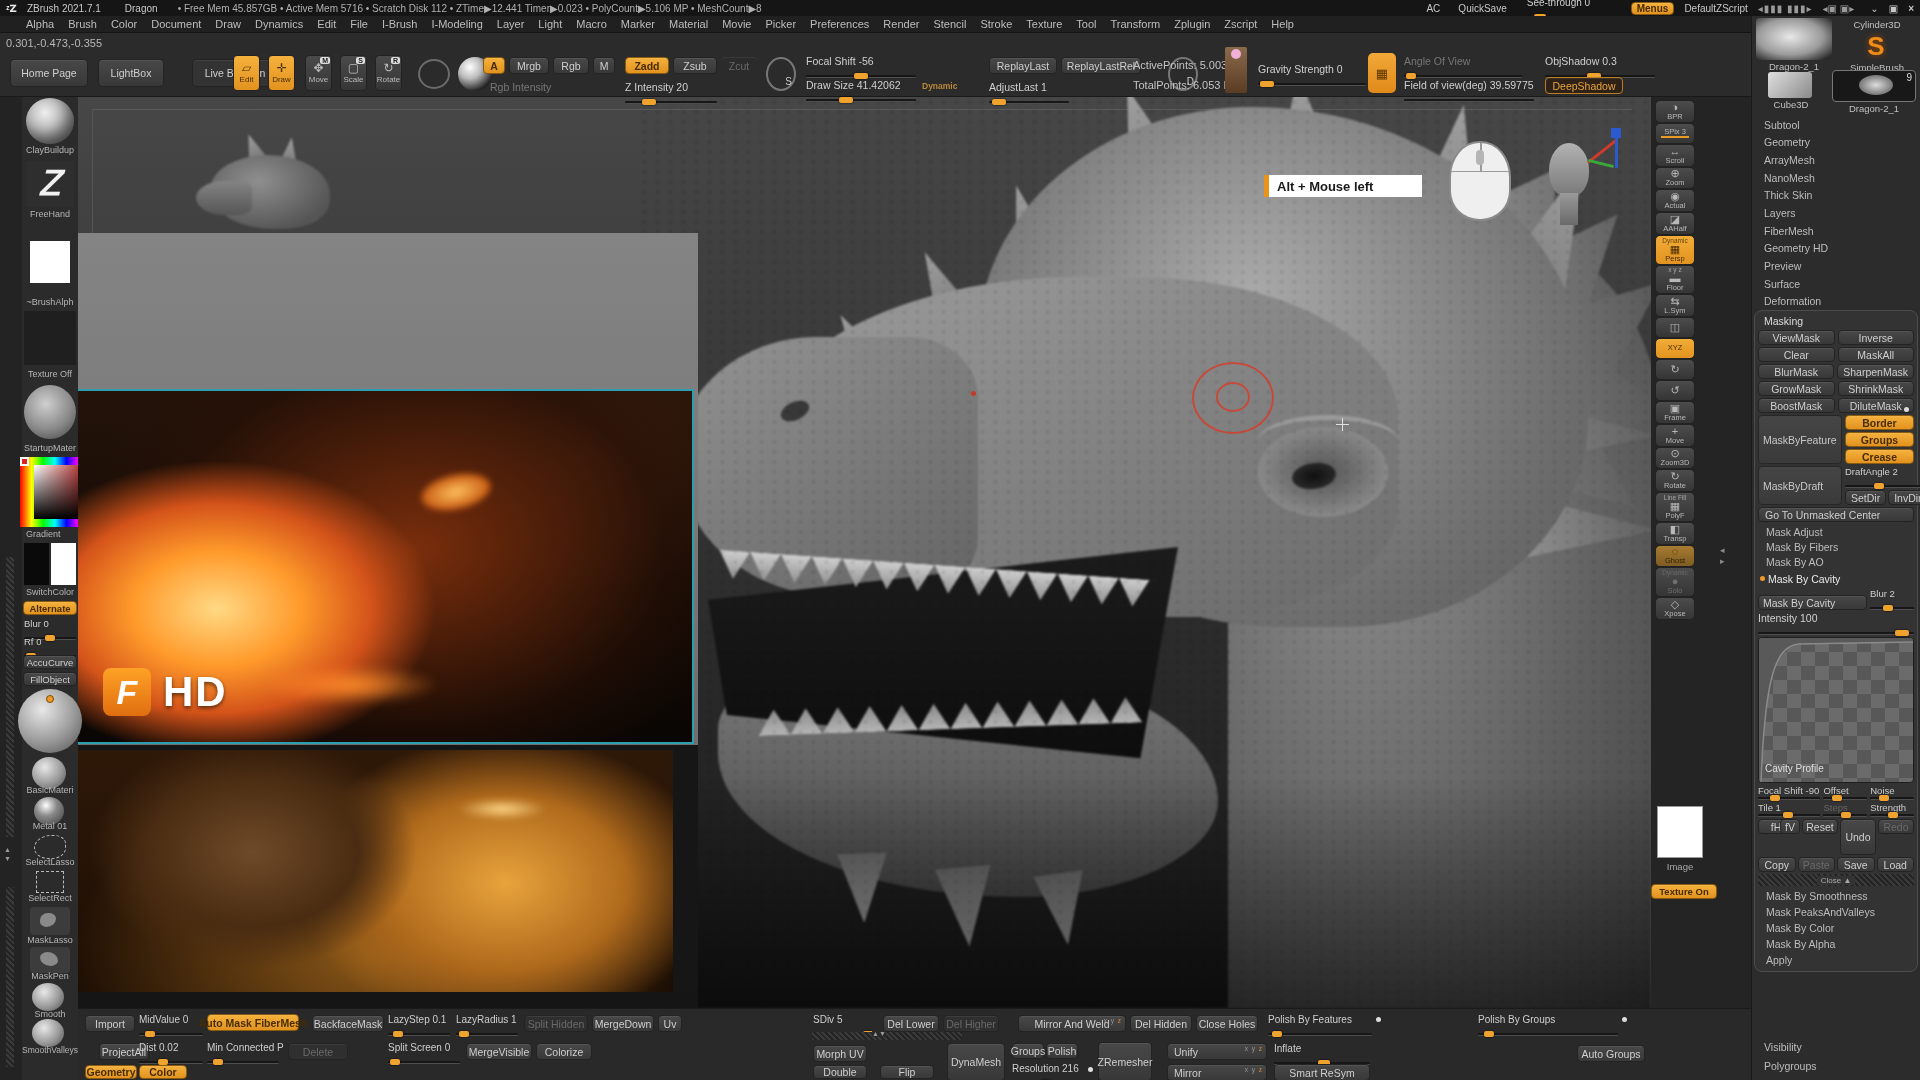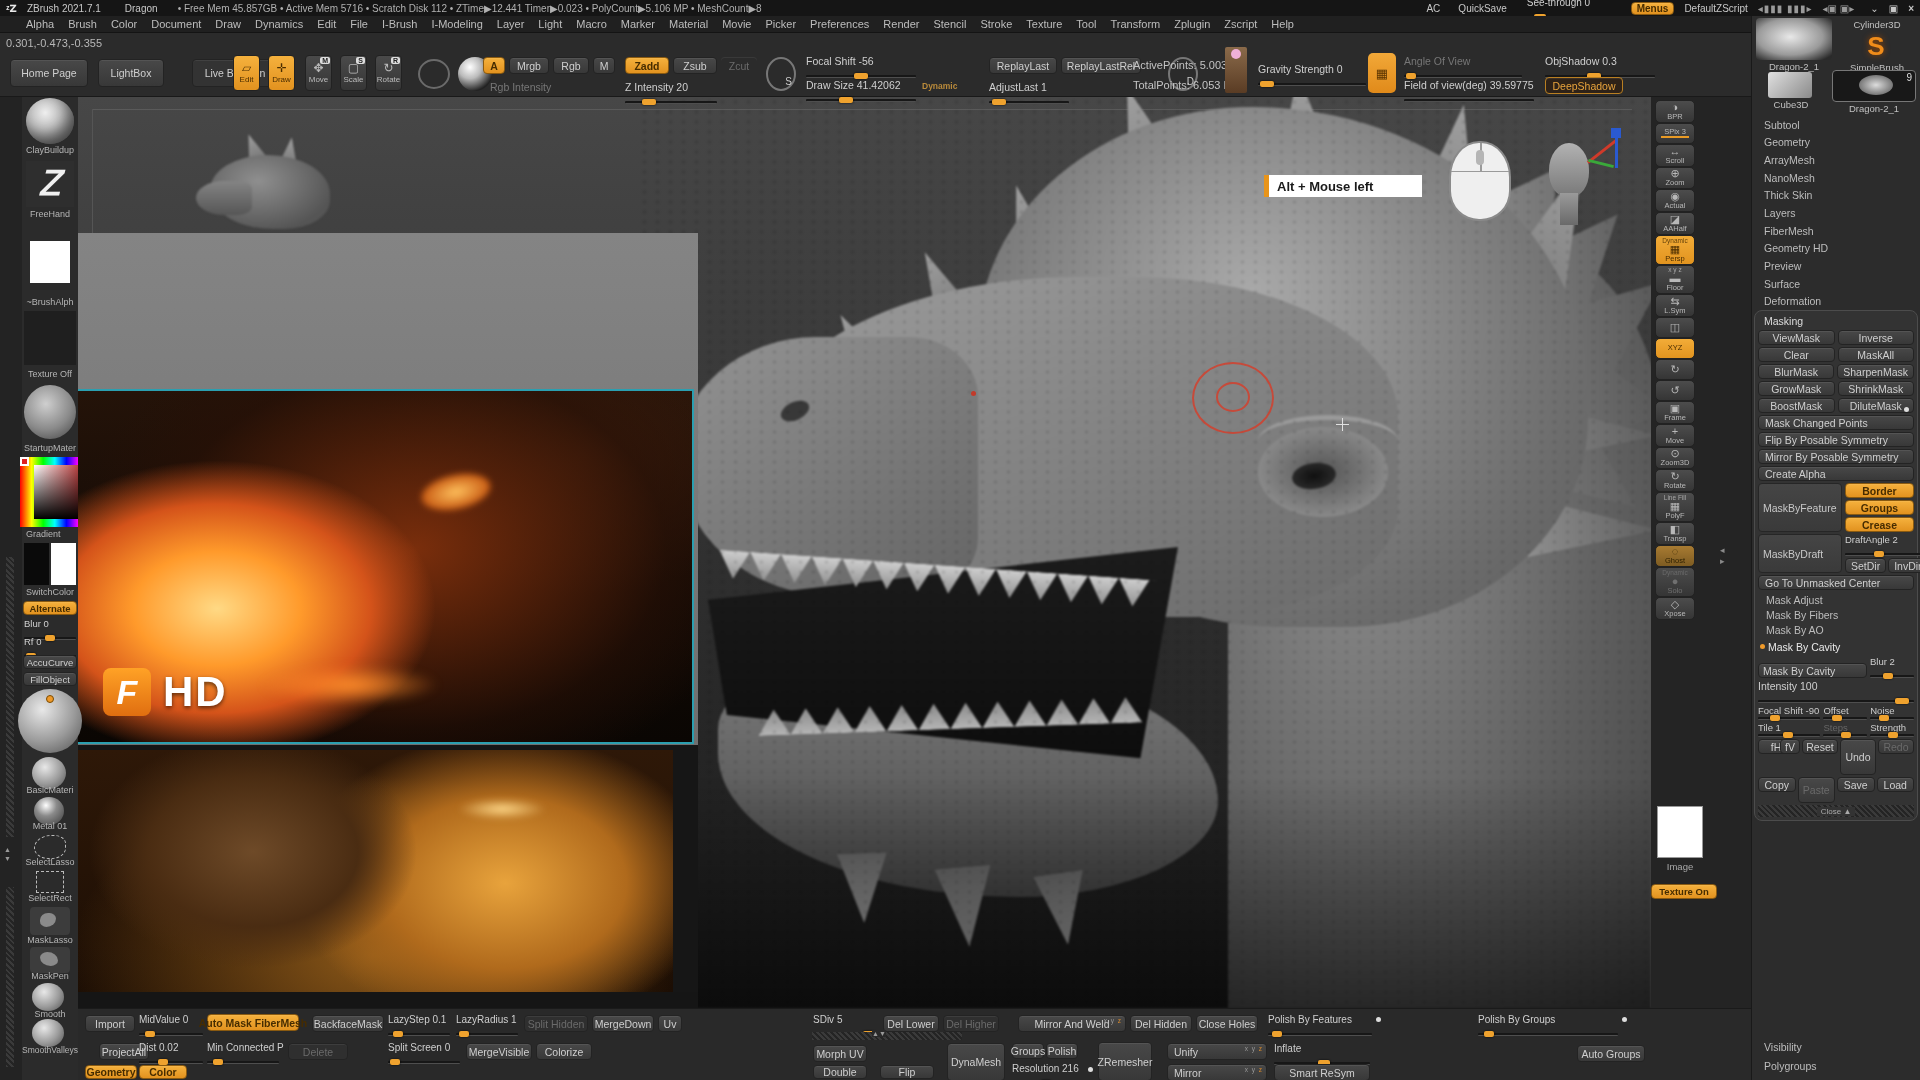--- a/index.html
+++ b/index.html
@@ -552,27 +552,20 @@
         <div class="mrow2">
           <span class="btn">GrowMask</span>
           <span class="btn">ShrinkMask</span>
         </div>
 
         <div class="mrow2">
           <span class="btn">BoostMask</span>
           <span class="btn">DiluteMask</span>
         </div>
       </div>
-    <div style="display:flex;flex-direction:column;gap:2px">
-
-    <span class="btn" style="justify-content:flex-start;padding-left:6px">Mask Changed Points</span>
-        <span class="btn" style="justify-content:flex-start;padding-left:6px">Flip By Posable Symmetry</span>
-        <span class="btn" style="justify-content:flex-start;padding-left:6px">Mirror By Posable Symmetry</span>
-        <span class="btn" style="justify-content:flex-start;padding-left:6px">Create Alpha</span>
-      </div>
     <div style="display:grid;grid-template-columns:84px 1fr;gap:3px">
       <span class="lbl-tile">MaskByFeature</span>
       <span style="display:flex;flex-direction:column;gap:2px">
 
       <span class="btn on">Border</span>
           <span class="btn on">Groups</span>
           <span class="btn on">Crease</span>
         </span>
     </div>
     <div style="display:grid;grid-template-columns:84px 1fr;gap:3px">
@@ -609,20 +602,27 @@
             <span class="nub" style="left:30%;width:10px"></span>
           </span>
         </span>
     </div>
     <span class="sl">
         <span>Intensity 100</span>
         <span class="trk">
           <span class="nub" style="left:88%"></span>
         </span>
       </span>
+    <div class="checker" style="position:relative;height:146px;border:1px solid #1e1e1e;border-radius:4px;overflow:hidden">
+      <svg width="158" height="144" viewBox="0 0 158 144" style="position:absolute;left:0;top:0">
+          <path d="M0,144 L0,0 L158,0 L158,4 L40,6 C16,8 6,40 2,144 Z" fill="#595959"></path>
+          <path d="M2,144 C6,40 16,8 40,6 L158,4" stroke="#8a8a8a" stroke-width="1.5" fill="none"></path>
+        </svg>
+      <span style="position:absolute;left:6px;bottom:8px;color:#ddd;font-size:10px">Cavity Profile</span>
+    </div>
     <div class="mrow3">
 
     <span class="msl">
           <span>Focal Shift -90</span>
           <span class="trk">
             <span class="nub" style="left:20%;width:10px"></span>
           </span>
         </span>
         <span class="msl">
           <span>Offset</span>
@@ -662,26 +662,34 @@
 
     <span class="btn" style="padding:0 17px">fH</span>
         <span class="btn" style="padding:0 2px">fV</span>
         <span class="btn" style="padding:0 2px">Reset</span>
         <span class="btn" style="padding:17px 2px">Undo</span>
         <span class="btn dim" style="padding:0 2px">Redo</span>
       </div>
     <div style="display:grid;grid-template-columns:1fr 1fr 1fr 1fr;gap:2px">
 
     <span class="btn" style="padding:0 2px">Copy</span>
-        <span class="btn dim" style="padding:12px 2px">Paste</span>
+        <span class="btn dim" style="padding:6px 2px">Paste</span>
         <span class="btn" style="padding:0 2px">Save</span>
         <span class="btn" style="padding:0 2px">Load</span>
       </div>
     <div class="hatch" style="height:12px;display:flex;align-items:center;justify-content:center">
         <span style="background:#333;padding:0 4px;font-size:8px;color:#aaa">Close ▲</span>
+      </div>
+    <div style="display:flex;flex-direction:column">
+
+    <div class="psec" style="padding-left:8px;height:16px">Mask By Smoothness</div>
+        <div class="psec" style="padding-left:8px;height:16px">Mask PeaksAndValleys</div>
+        <div class="psec" style="padding-left:8px;height:16px">Mask By Color</div>
+        <div class="psec" style="padding-left:8px;height:16px">Mask By Alpha</div>
+        <div class="psec" style="padding-left:8px;height:16px">Apply</div>
       </div>
   </div>
 
   <div class="abs" style="left:0;top:1022px;width:169px;display:flex;flex-direction:column;gap:2px">
 
   <div class="psec">Visibility</div>
       <div class="psec">Polygroups</div>
     </div>
 
   <span class="dot abs" style="left:152px;top:391px"></span>

